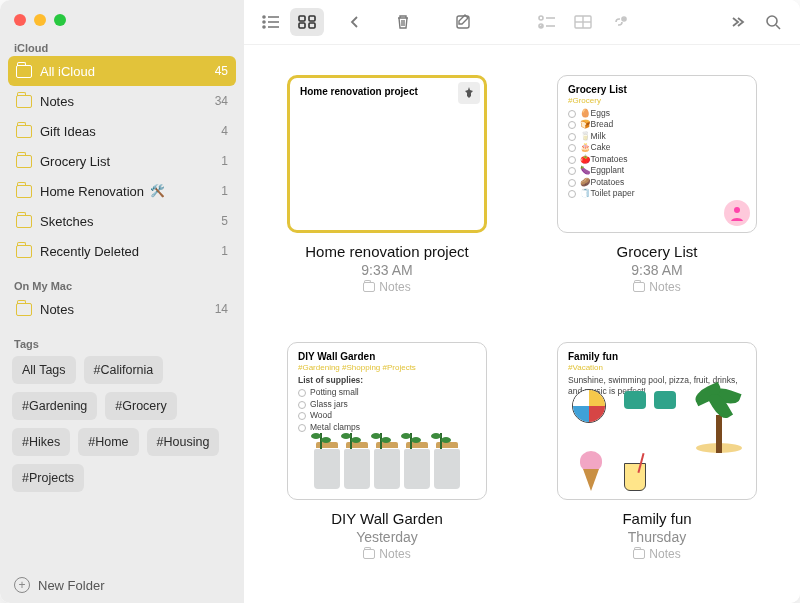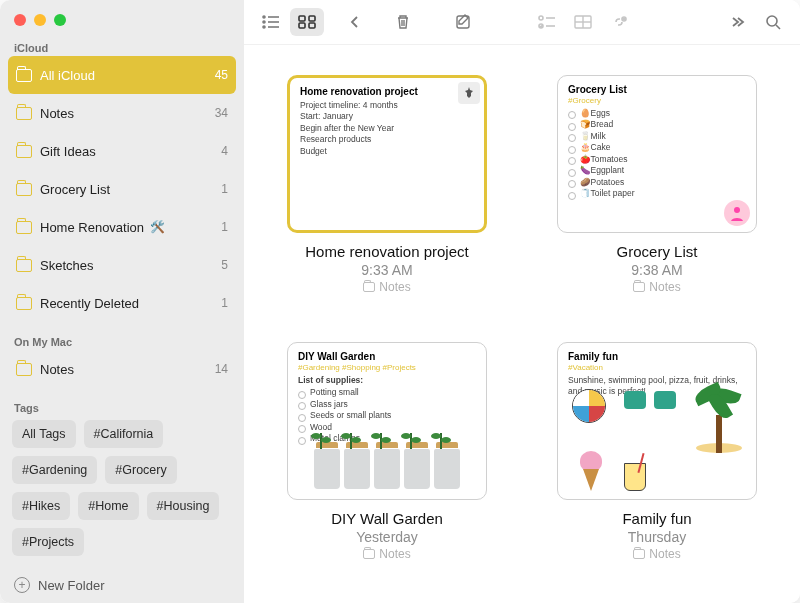--- a/index.html
+++ b/index.html
@@ -51,21 +51,21 @@
     font-weight: 600;
     color: #6f6f6f;
     padding: 6px 14px 2px 14px;
   }
 
   .folder-list { padding: 0 8px; }
   .folder {
     display: flex;
     align-items: center;
     gap: 8px;
-    height: 38px;
+    height: 30px;
     padding: 0 8px;
     border-radius: 6px;
     color: #222;
     position: relative;
   }
   .folder.selected {
     background: var(--accent);
     color: #fff;
   }
   .folder .count {
@@ -161,21 +161,21 @@
     width:22px; height:22px; background:#ededed; border-radius:4px;
     display:flex; align-items:center; justify-content:center;
     color:#555;
   }
   .avatar {
     position:absolute; bottom:6px; right:6px;
     width:26px; height:26px; border-radius:50%;
     background: #fec9db;
     display:flex; align-items:center; justify-content:center;
   }
-  .check-row { display:flex; align-items:flex-end; gap:4px; }
+  .check-row { display:flex; align-items:center; gap:4px; }
   .cbox { width:8px; height:8px; border:1px solid #bbb; border-radius:50%; flex-shrink:0; }
 
   .note-title { margin-top:10px; font-size:15px; font-weight:500; color:#111; }
   .note-time  { margin-top:2px; font-size:14px; color:#8d8d8d; }
   .note-loc   { margin-top:2px; font-size:12px; color:#b0b0b0; display:flex; gap:4px; align-items:center; }
   .loc-icon { width:12px; height:10px; border:1.2px solid #bfbfbf; border-radius:2px; position:relative;}
   .loc-icon::before{content:"";position:absolute;top:-3px;left:0;width:5px;height:2px;border:1.2px solid #bfbfbf;border-bottom:none;border-radius:2px 2px 0 0;}
 
   
   .jars { position:absolute; bottom:0; left:0; right:0; height:50px; display:flex; justify-content:center; gap:4px;}
@@ -372,27 +372,20 @@
   <div class="grid">
 
     <div class="note">
       <div class="card selected">
         <div class="pin-badge">
           <svg width="12" height="12" viewBox="0 0 12 12" fill="#555">
               <path d="M6 0l1 3 3 1-2 2v3L6 11 4 9V6L2 4l3-1z"></path>
             </svg>
         </div>
         <div class="card-title">Home renovation project</div>
-        <div class="card-body">
-          <div>Project timeline: 4 months</div>
-          <div>Start: January</div>
-          <div>Begin after the New Year</div>
-          <div>Research products</div>
-          <div>Budget</div>
-        </div>
       </div>
       <div class="note-title">Home renovation project</div>
       <div class="note-time">9:33 AM</div>
       <div class="note-loc">
           <span class="loc-icon"></span>
           <span>Notes</span>
         </div>
     </div>
 
     <div class="note">
@@ -454,24 +447,20 @@
         <div class="card-tags">#Gardening #Shopping #Projects</div>
         <div class="card-body">
           <div style="font-weight:700;margin-bottom:1px">List of supplies:</div>
           <div class="check-row">
               <span class="cbox"></span>
               <span>Potting small</span>
             </div>
           <div class="check-row">
               <span class="cbox"></span>
               <span>Glass jars</span>
-            </div>
-          <div class="check-row">
-              <span class="cbox"></span>
-              <span>Seeds or small plants</span>
             </div>
           <div class="check-row">
               <span class="cbox"></span>
               <span>Wood</span>
             </div>
           <div class="check-row">
               <span class="cbox"></span>
               <span>Metal clamps</span>
             </div>
         </div>

